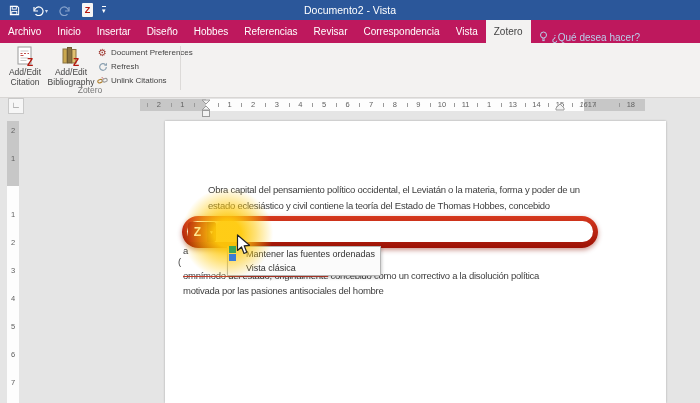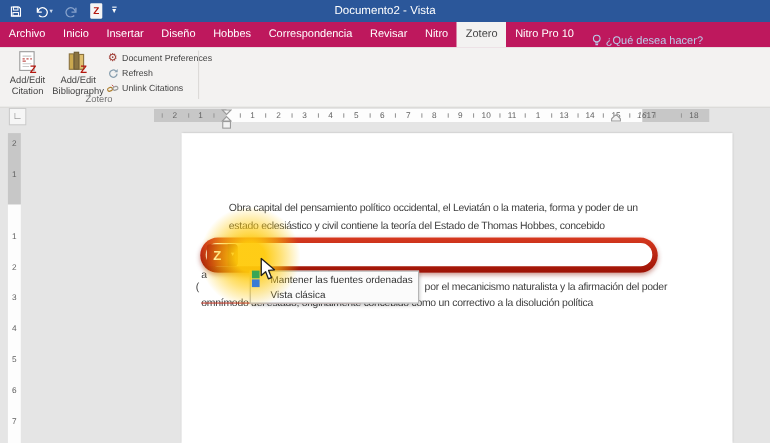--- a/index.html
+++ b/index.html
@@ -104,25 +104,25 @@
     </div>
   </div>
 
   <div class="tabrow">
     <div style="display:flex;">
         <div class="tab">Archivo</div>
         <div class="tab">Inicio</div>
         <div class="tab">Insertar</div>
         <div class="tab">Diseño</div>
         <div class="tab">Hobbes</div>
+        <div class="tab">Referencias</div>
+        <div class="tab">Revisar</div>
         <div class="tab">Correspondencia</div>
-        <div class="tab">Revisar</div>
-        <div class="tab">Nitro</div>
+        <div class="tab">Vista</div>
         <div class="tab active">Zotero</div>
-        <div class="tab">Nitro Pro 10</div>
       </div>
     <div class="assist">
       <svg width="9" height="12" viewBox="0 0 9 12">
           <circle cx="4.5" cy="4" r="3" fill="none" stroke="#b9cdea" stroke-width="1"></circle>
           <path d="M3 8 h3 M3.3 9.6 h2.4" stroke="#b9cdea" stroke-width="1"></path>
         </svg>
       <span>¿Qué desea hacer?</span>
     </div>
   </div>
 
@@ -249,22 +249,22 @@
     </div>
 
   <div class="indent-mark" style="left:202px;top:110px;width:6px;height:5px;background:#f2f2f2;border:1px solid #9a9a9a;z-index:3;"></div>
 
   <div class="page"></div>
 
   <div class="dline" style="left:208px;top:184px;">Obra capital del pensamiento político occidental, el Leviatán o la materia, forma y poder de un</div>
   <div class="dline" style="left:208px;top:200px;">estado eclesiástico y civil contiene la teoría del Estado de Thomas Hobbes, concebido</div>
   <div class="dline" style="left:183px;top:245px;z-index:16;">a</div>
   <div class="dline" style="left:178px;top:256px;">(</div>
-  <div class="dline" style="left:386px;top:256px;">por el mecanicismo naturalista y la afirmación del poder</div>
   <div class="dline" style="left:183px;top:270px;"><span class="struck">omnímodo del estado, originalmente</span><span> concebido como un correctivo a la disolución política</span></div>
+  <div class="dline" style="left:183px;top:285px;">motivada por las pasiones antisociales del hombre</div>
 
   <div class="zbar">
     <div class="zbar-inner"></div>
     <div class="zbtn">
       <span class="zl">Z</span>
       <span class="zarr">▼</span>
     </div>
   </div>
 
   <div class="cmenu">

